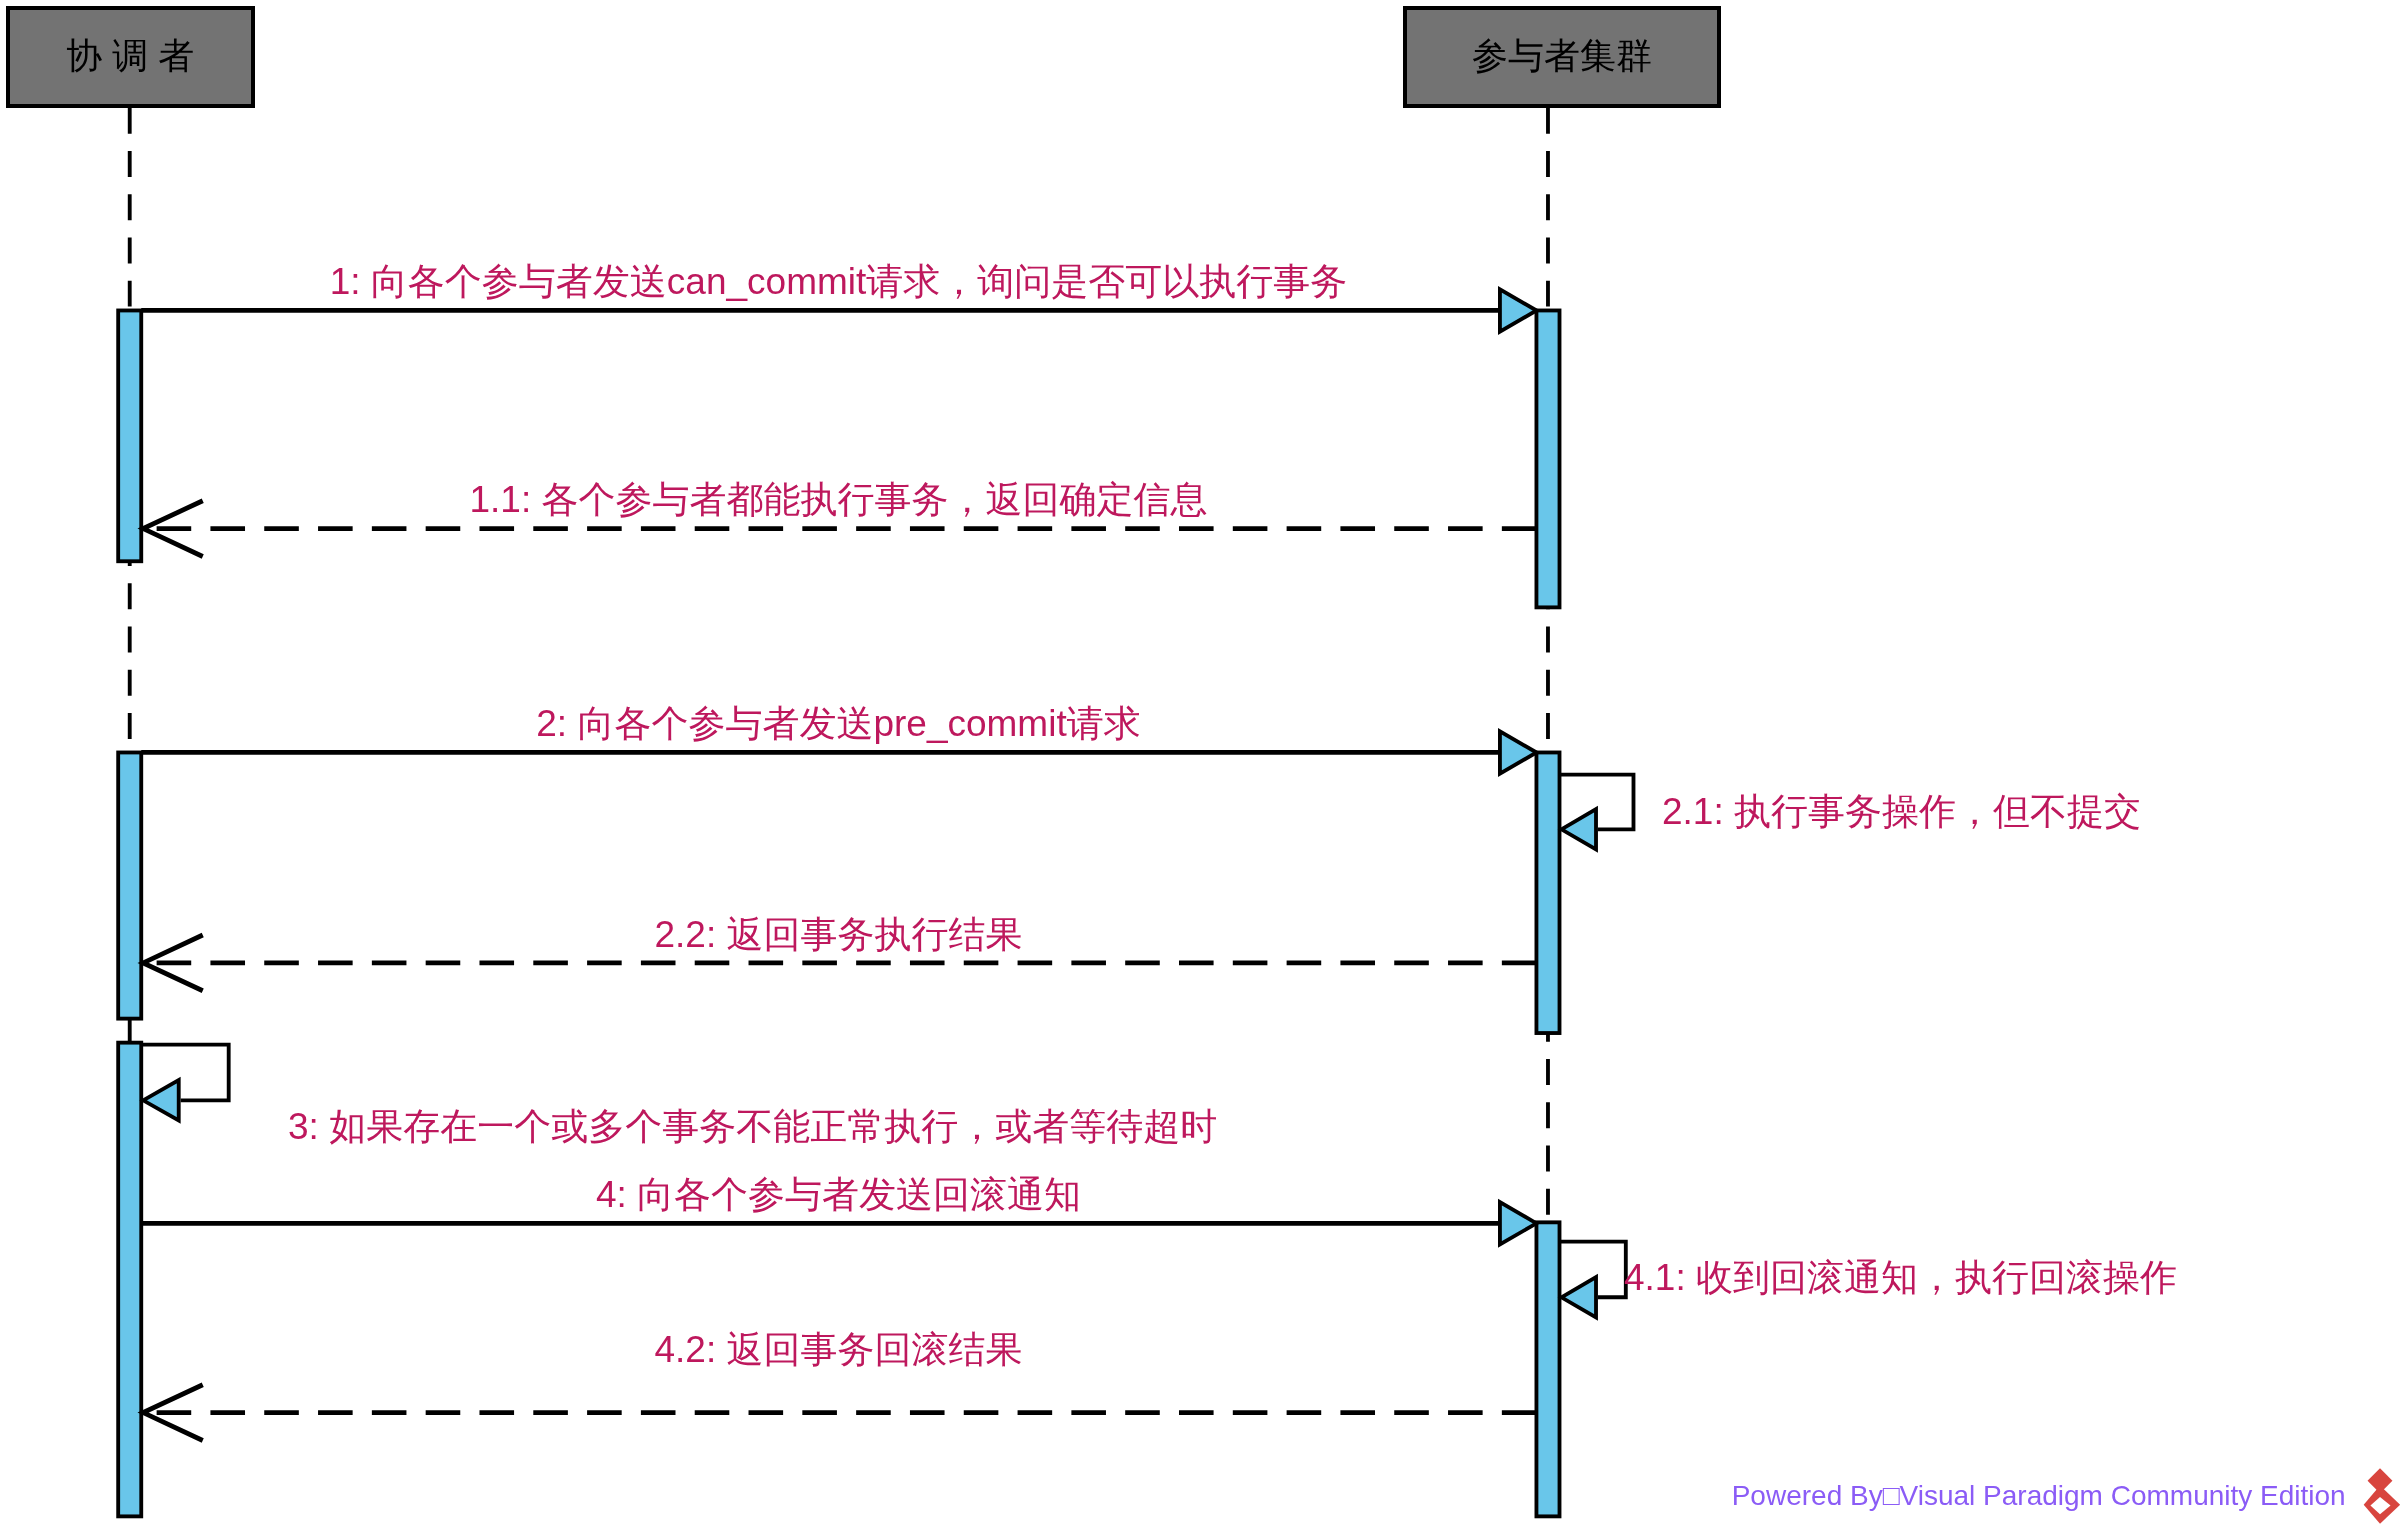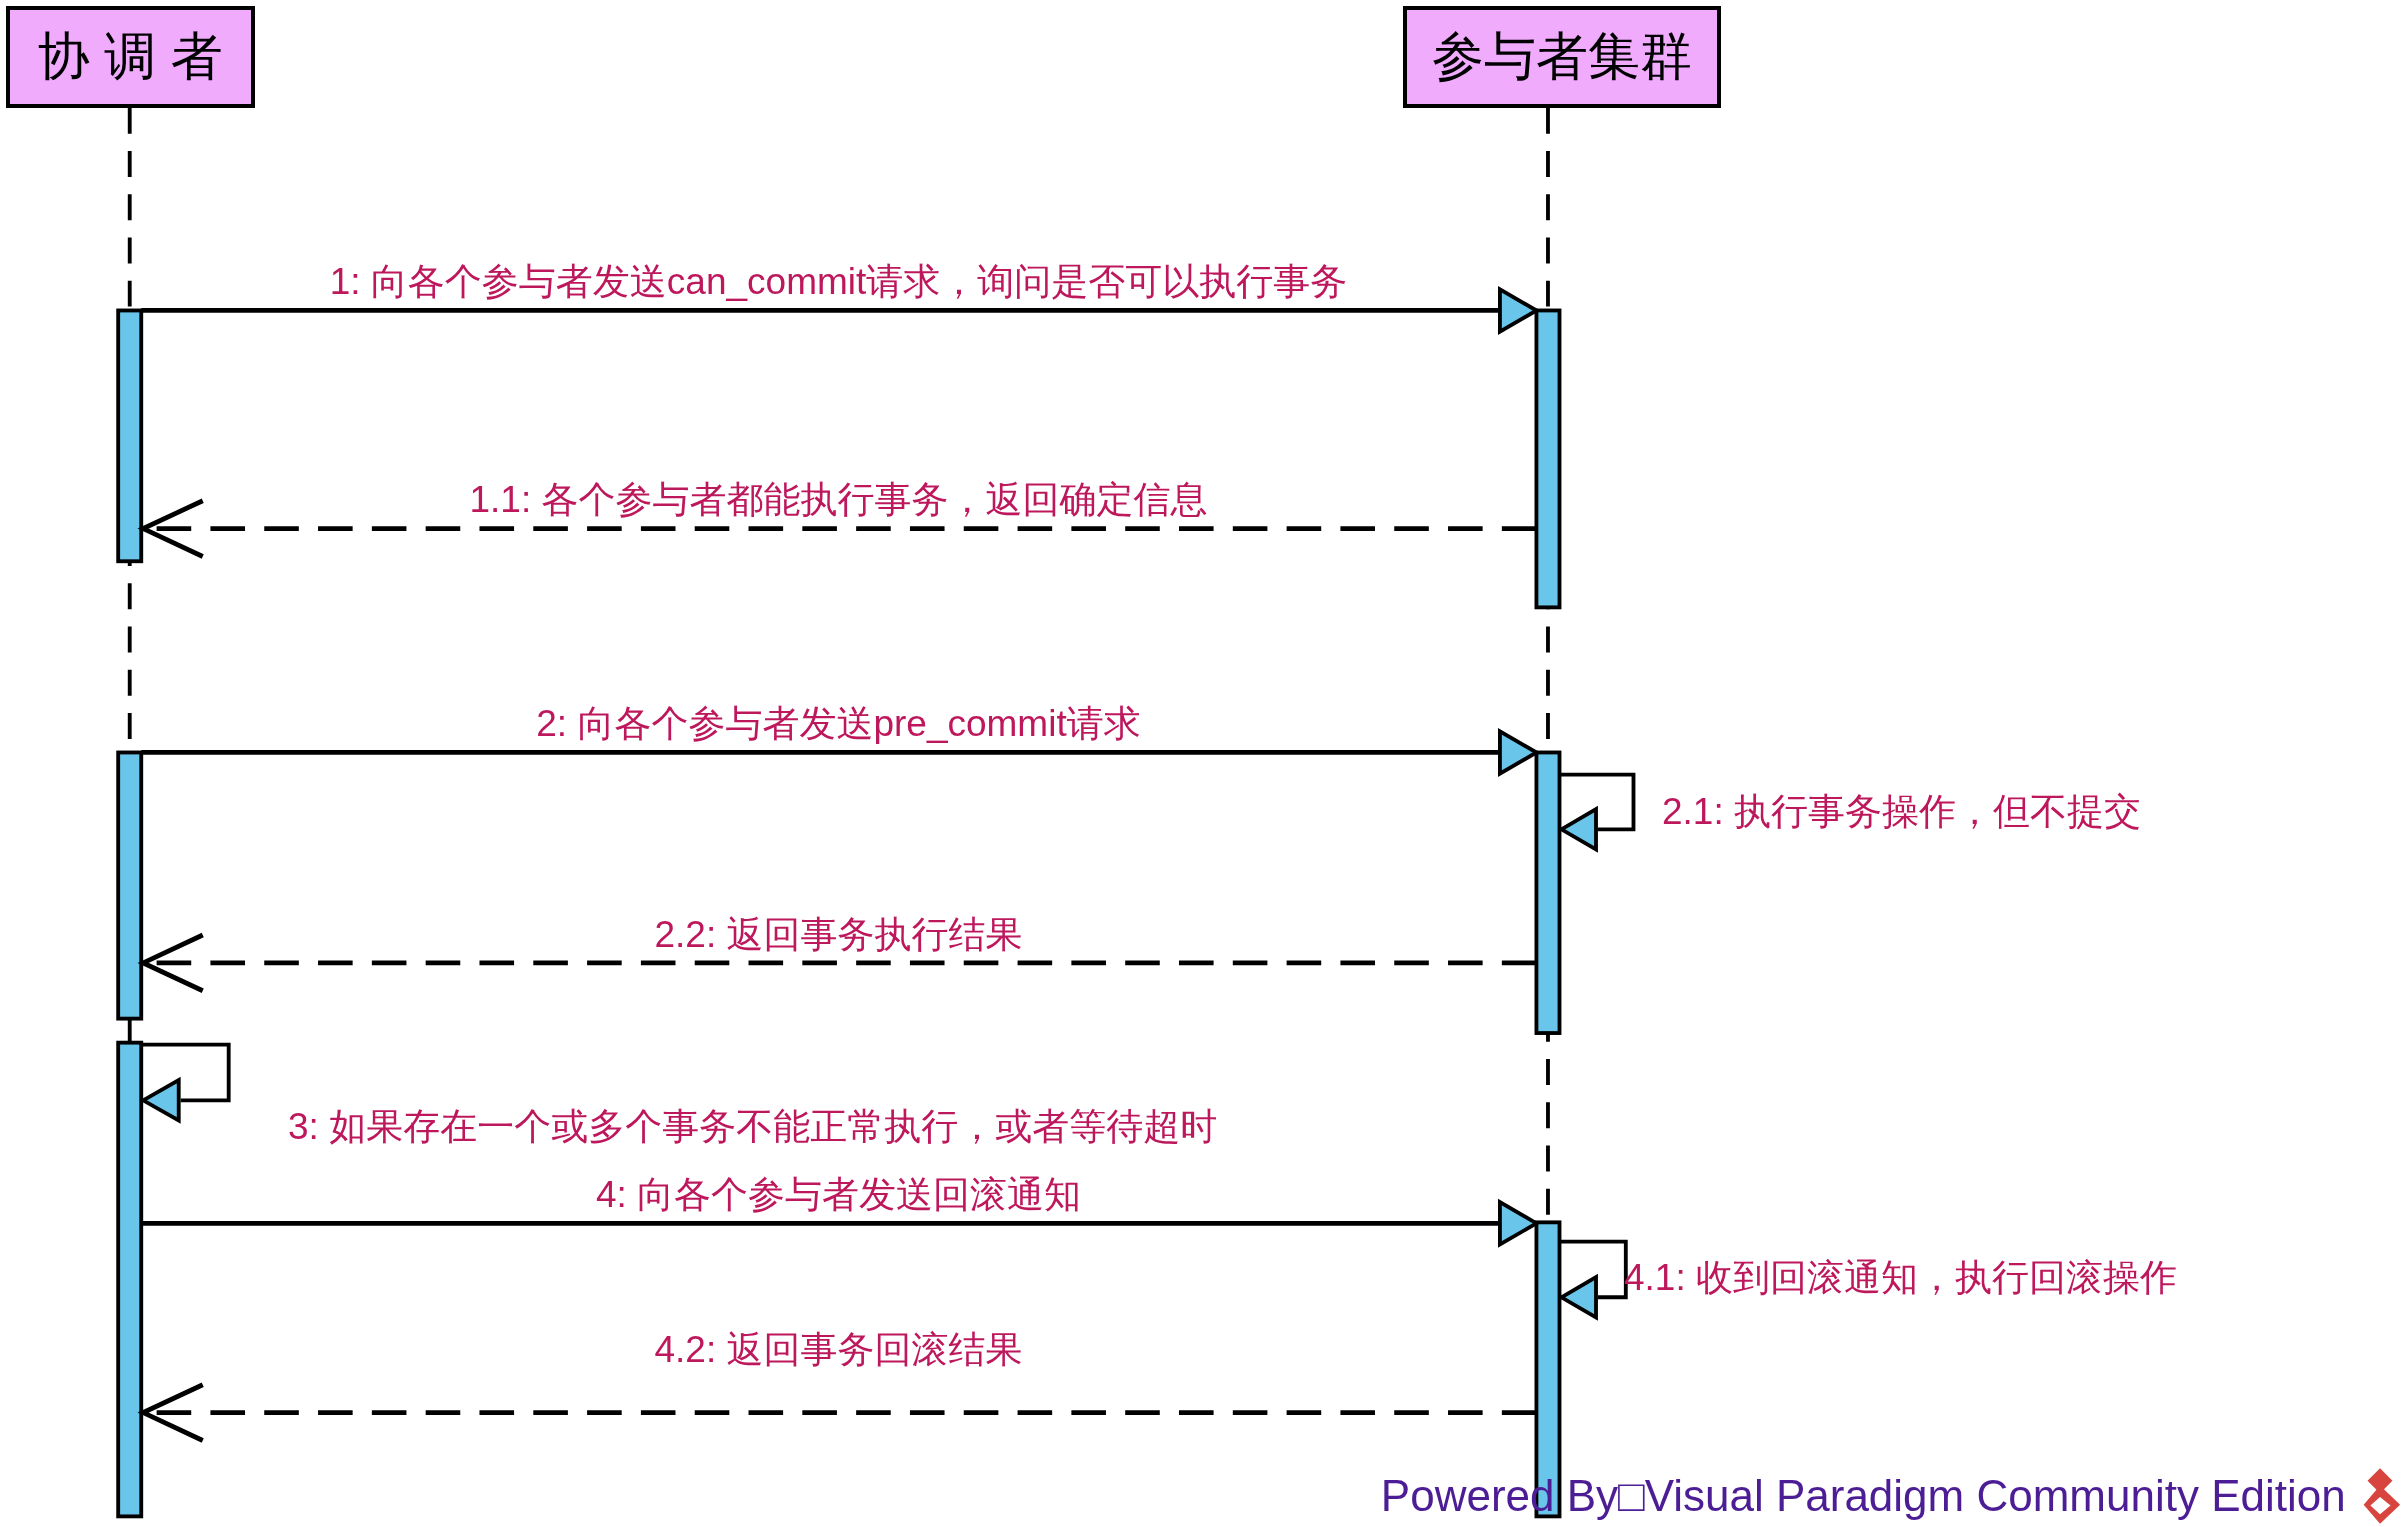--- a/index.html
+++ b/index.html
@@ -17,25 +17,25 @@
   }
   .stage > svg.wires {
     position: absolute;
     left: 0;
     top: 0;
   }
   .lifeline-head {
     position: absolute;
     box-sizing: border-box;
     border: 4.8px solid #000000;
-    background: #f0abfc;
+    background: #737373;
     display: flex;
     align-items: center;
     justify-content: center;
-    font-size: 52px;
+    font-size: 36px;
     color: #000000;
     white-space: nowrap;
     text-align: right;
   }
   .head-coordinator { left: 5.8px; top: 5.8px; width: 249px; height: 102px; }
   .head-participants { left: 1403px; top: 5.8px; width: 318px; height: 102px; }
   .msg-label {
     position: absolute;
     font-size: 37px;
     line-height: 44px;
@@ -49,23 +49,23 @@
   }
   .watermark {
     position: absolute;
     top: 1468px;
     right: 3.8px;
     display: flex;
     align-items: center;
     gap: 11.5px;
   }
   .watermark .wm-text {
-    font-size: 44px;
+    font-size: 28px;
     line-height: 38px;
-    color: #4c1d95;
+    color: #8b5cf6;
     white-space: nowrap;
   }
 </style>
 </head>
 <body>
 
 <div class="stage">
 
   <svg class="wires" width="2407" height="1528" viewBox="0 0 2505 1590">
 

